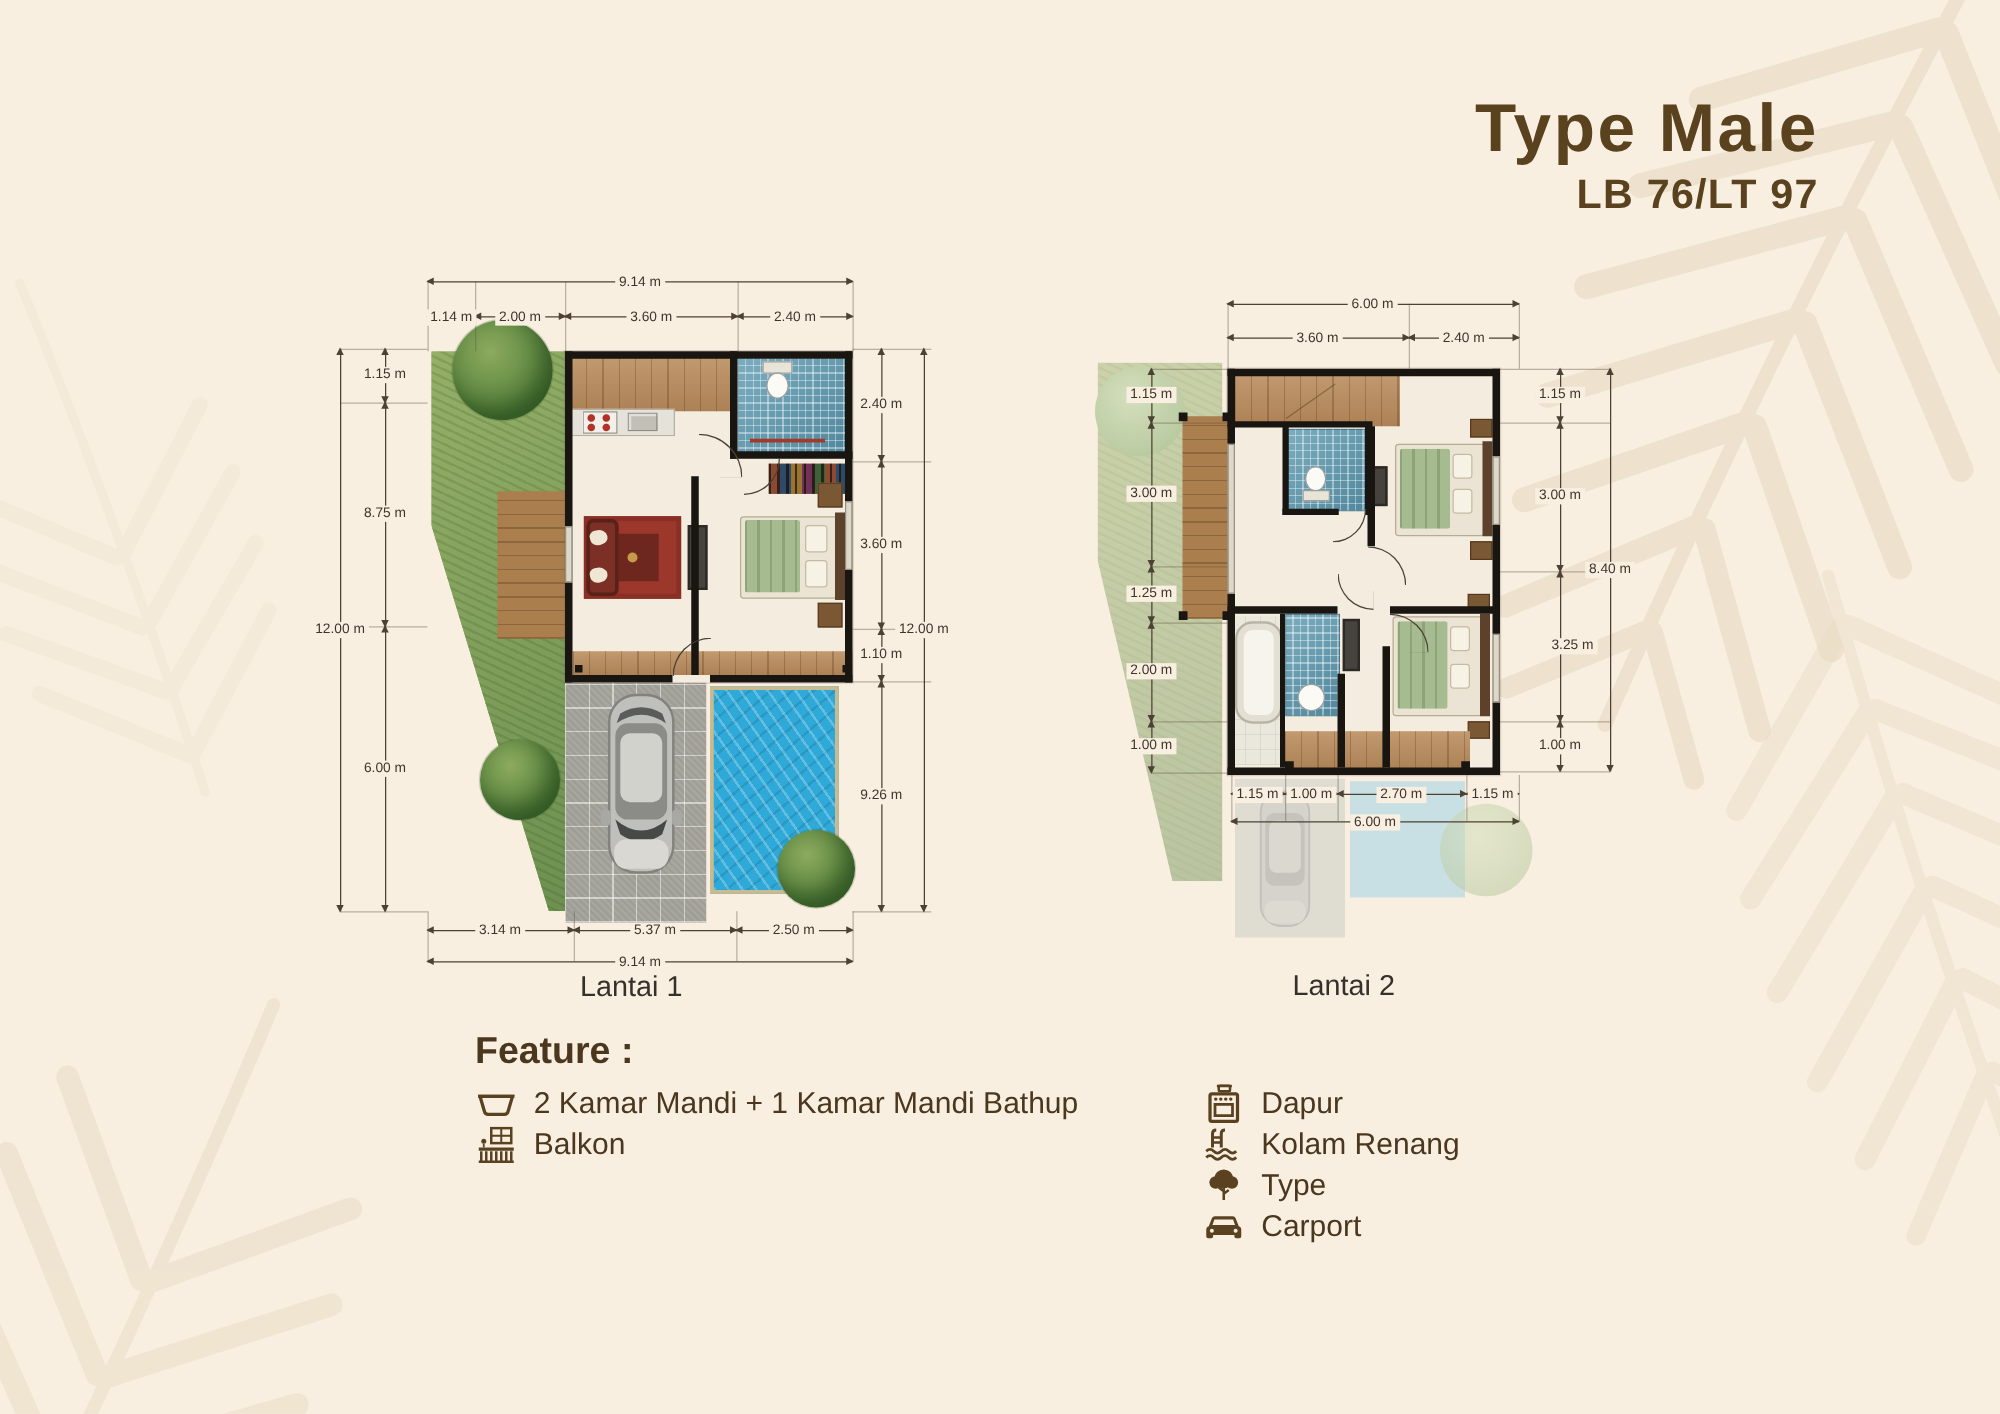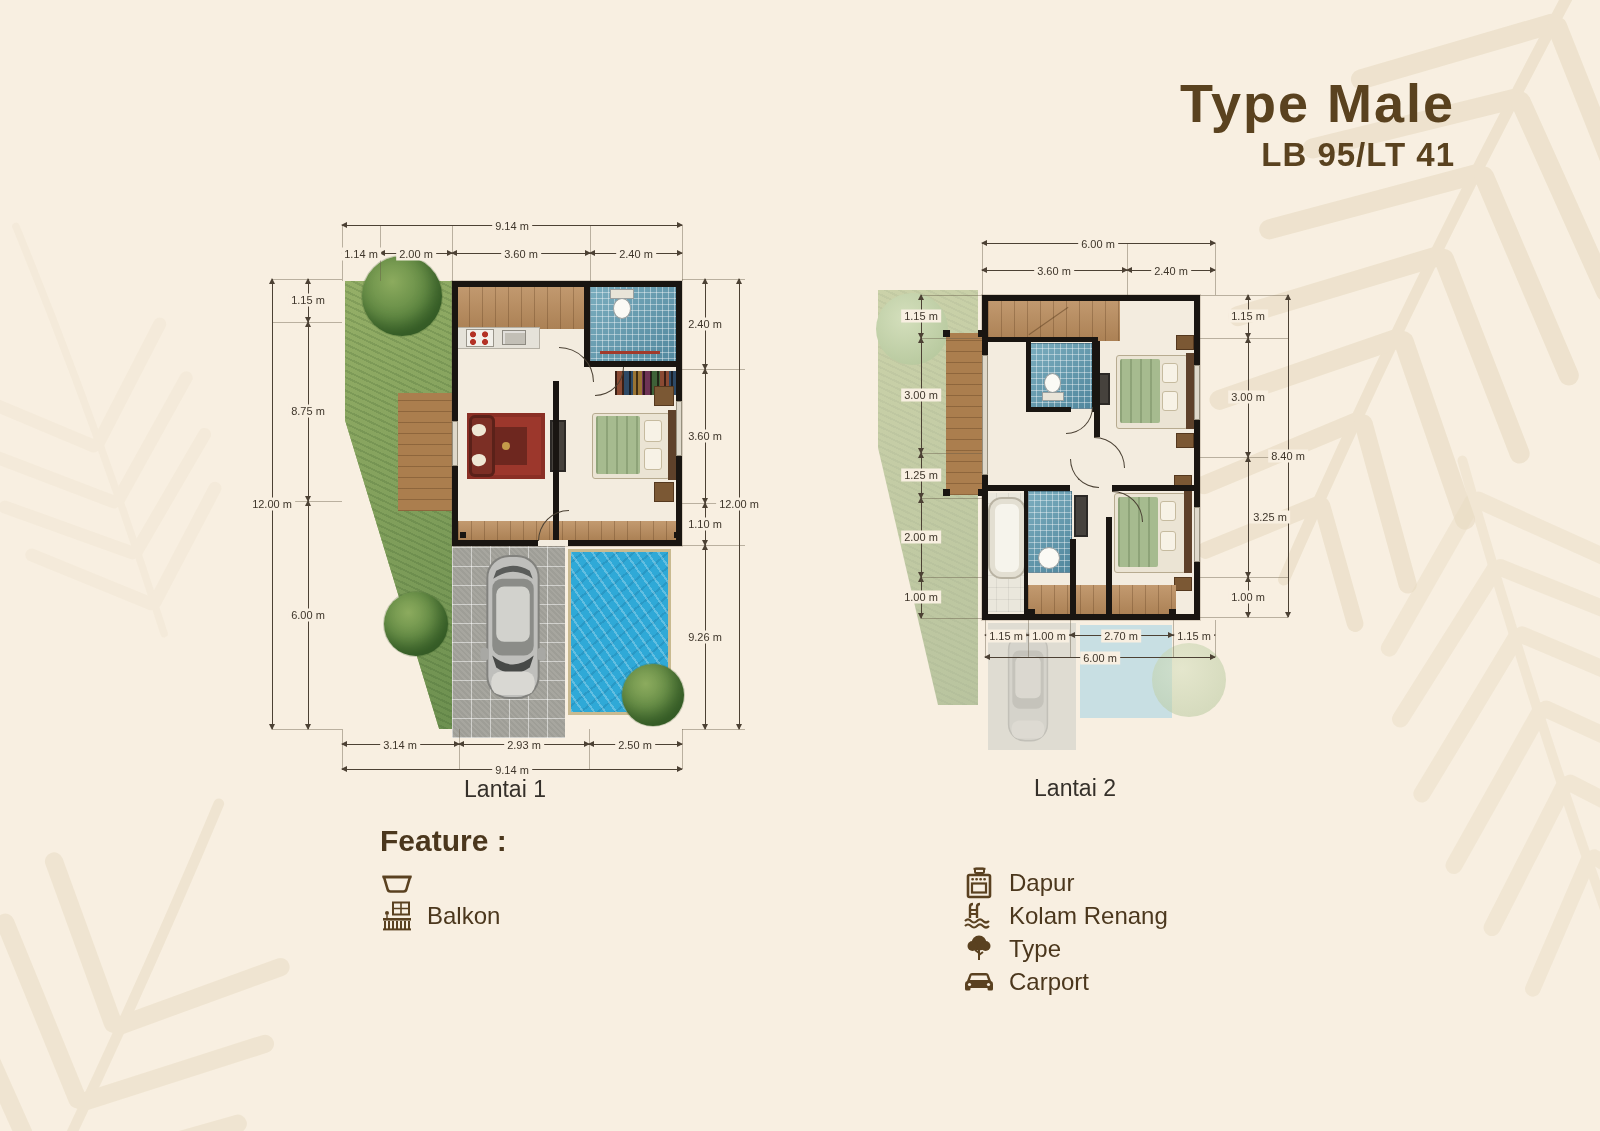--- a/index.html
+++ b/index.html
@@ -122,21 +122,21 @@
       <path d="M118 90 L22 170" stroke-width="12"></path>
       <path d="M122 90 L218 170" stroke-width="12"></path>
       <path d="M118 140 L20 225" stroke-width="12"></path>
       <path d="M122 140 L220 225" stroke-width="12"></path>
       <path d="M118 195 L26 280" stroke-width="12"></path>
       <path d="M122 195 L214 280" stroke-width="12"></path>
     </g>
   </svg>
 
 <div class="t1">Type Male</div>
-<div class="t2">LB 95/LT 41</div>
+<div class="t2">LB 76/LT 97</div>
 
 <section class="plan" style="left:250px;top:196px;width:510px;height:610px">
 
   <div class="g-grass" style="left:95px;top:85px;width:107px;height:448px;clip-path:polygon(0 0,100% 0,100% 100%,88% 100%,0 31%)"></div>
   <div class="tree" style="left:112px;top:60px;width:80px;height:80px"></div>
   <div class="wood-h" style="left:148px;top:197px;width:54px;height:118px"></div>
   <div class="tree" style="left:134px;top:396px;width:64px;height:64px"></div>
   <div class="pave" style="left:202px;top:350px;width:113px;height:192px"></div>
   <svg style="left:228px;top:357px;width:70px;height:148px" viewBox="0 0 70 150">
       <rect x="9" y="3" width="52" height="144" rx="22" fill="#bfbfbc" stroke="#82827e" stroke-width="2"></rect>
@@ -237,21 +237,21 @@
   <span class="dlab" style="left:455px;top:240px">3.60 m</span>
   <div class="dv" style="left:455px;top:307px;height:42px"></div>
   <span class="dlab" style="left:455px;top:328px">1.10 m</span>
   <div class="dv" style="left:455px;top:349px;height:184px"></div>
   <span class="dlab" style="left:455px;top:441px">9.26 m</span>
   <div class="dv" style="left:489px;top:83px;height:450px"></div>
   <span class="dlab" style="left:489px;top:308px">12.00 m</span>
   <div class="dh" style="left:92px;top:548px;width:117px"></div>
   <span class="dlab" style="left:150px;top:549px">3.14 m</span>
   <div class="dh" style="left:209px;top:548px;width:130px"></div>
-  <span class="dlab" style="left:274px;top:549px">2.93 m</span>
+  <span class="dlab" style="left:274px;top:549px">5.37 m</span>
   <div class="dh" style="left:339px;top:548px;width:93px"></div>
   <span class="dlab" style="left:385px;top:549px">2.50 m</span>
   <div class="dh" style="left:92px;top:573px;width:340px"></div>
   <span class="dlab" style="left:262px;top:574px">9.14 m</span>
   <span class="plan-label" style="left:255px;top:580px">Lantai 1</span>
 </section>
 
 <section class="plan" style="left:870px;top:195px;width:460px;height:610px">
 
   <div class="g-grass" style="left:8px;top:95px;width:100px;height:415px;opacity:.45;clip-path:polygon(0 0,100% 0,100% 100%,60% 100%,0 38%)"></div>
@@ -358,21 +358,21 @@
   <span class="dlab" style="left:51px;top:280px">1.25 m</span>
   <div class="dv" style="left:51px;top:303px;height:79px"></div>
   <span class="dlab" style="left:51px;top:342px">2.00 m</span>
   <div class="dv" style="left:51px;top:382px;height:41px"></div>
   <span class="dlab" style="left:51px;top:402px">1.00 m</span>
   <div class="dv" style="left:378px;top:100px;height:43px"></div>
   <span class="dlab" style="left:378px;top:121px">1.15 m</span>
   <div class="dv" style="left:378px;top:143px;height:119px"></div>
   <span class="dlab" style="left:378px;top:202px">3.00 m</span>
   <div class="dv" style="left:378px;top:262px;height:120px"></div>
-  <span class="dlab" style="left:400px;top:322px">3.25 m</span>
+  <span class="dlab" style="left:388px;top:322px">3.25 m</span>
   <div class="dv" style="left:378px;top:382px;height:40px"></div>
   <span class="dlab" style="left:378px;top:402px">1.00 m</span>
   <div class="dv" style="left:418px;top:100px;height:322px"></div>
   <span class="dlab" style="left:418px;top:261px">8.40 m</span>
   <div class="dh" style="left:115px;top:440px;width:43px"></div>
   <span class="dlab" style="left:136px;top:441px">1.15 m</span>
   <div class="dh" style="left:158px;top:440px;width:42px"></div>
   <span class="dlab" style="left:179px;top:441px">1.00 m</span>
   <div class="dh" style="left:200px;top:440px;width:103px"></div>
   <span class="dlab" style="left:251px;top:441px">2.70 m</span>
@@ -386,20 +386,21 @@
 <div class="feat-h">Feature :</div>
 
 <div class="flist" id="flist-left" style="left:380px;top:866px">
   <div class="frow">
     <span class="fic">
         <svg width="32" height="26" viewBox="0 0 32 26" fill="none" stroke="#5a4120" stroke-width="2.6">
           <path d="M3 7 H29 L25.5 19 Q25 21.5 22.5 21.5 H9.5 Q7 21.5 6.5 19 Z"></path>
           <path d="M1.5 7 H30.5"></path>
         </svg>
       </span>
+    <span class="flab">2 Kamar Mandi + 1 Kamar Mandi Bathup</span>
   </div>
   <div class="frow">
     <span class="fic">
         <svg width="32" height="30" viewBox="0 0 32 30">
           <g fill="none" stroke="#5a4120" stroke-width="2">
             <rect x="12" y="1.5" width="16" height="12"></rect>
             <path d="M20 1.5 V13.5 M12 7.5 H28" stroke-width="1.6"></path>
           </g>
           <circle cx="6" cy="12" r="2" fill="#5a4120"></circle>
           <path d="M6 14 v3" stroke="#5a4120" stroke-width="1.4"></path>

